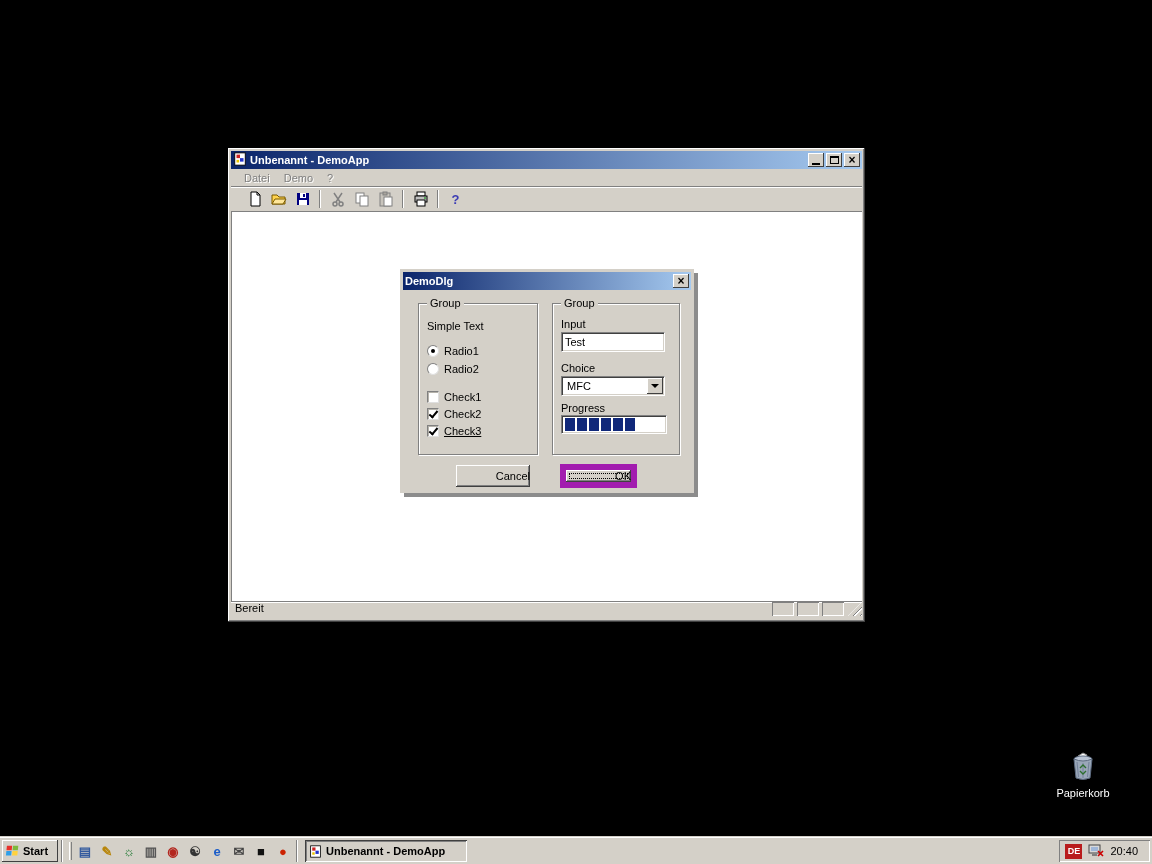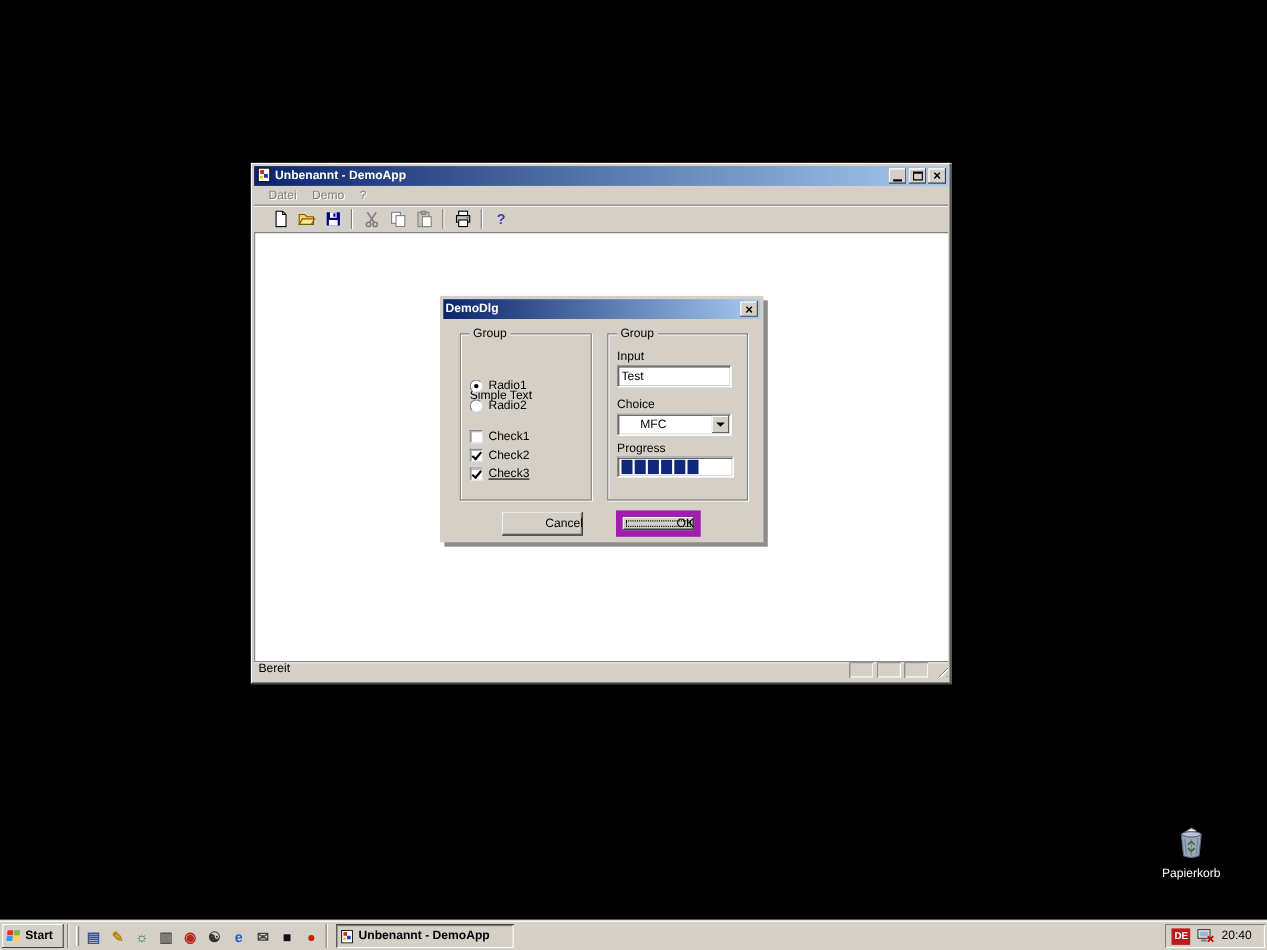--- a/index.html
+++ b/index.html
@@ -77,21 +77,21 @@
   .checkbox{width:12px; height:12px; background:#fff; position:relative;
     border:1px solid; border-color:#808080 #dfdfdf #dfdfdf #808080;
     box-shadow: inset 1px 1px 0 #b5b2aa; flex:0 0 12px;}
   .checkbox[data-checked="true"]::after{content:""; position:absolute; left:1px; top:2px; width:7px; height:3px;
     border-left:2px solid #000; border-bottom:2px solid #000; transform:rotate(-50deg);}
 
   .text-input{width:104px; height:20px;}
   .text-input input{width:100%; height:100%; border:none; outline:none; background:transparent;
     font:11px "Liberation Sans",sans-serif; padding-left:3px;}
   .combo{width:104px; height:20px; display:flex;}
-  .combo-text{flex:1; display:flex; align-items:center; padding-left:20px;}
+  .combo-text{flex:1; display:flex; align-items:center; padding-left:5px;}
   .combo-btn{width:16px; height:16px; margin:1px 1px 0 0; display:flex; align-items:center; justify-content:center;}
   .combo-arrow{width:0; height:0; border:4px solid transparent; border-top:4px solid #000; margin-top:4px;}
   .progress{width:106px; height:19px; padding:2px 1px; white-space:nowrap;}
   .pblock{display:inline-block; width:10px; height:13px; margin-left:2px; background:var(--progress); vertical-align:top;}
 
   .btn{position:absolute; display:flex; align-items:center; justify-content:flex-end; cursor:default;}
   .btn-cancel{left:56px; top:196px; width:74px; height:22px;}
   .btn-ok{left:160px; top:195px; width:77px; height:24px; border:6px solid #a21caf;}
   .btn-ok::after{content:""; position:absolute; left:3px; right:3px; top:3px; bottom:3px; border:1px dotted #000;}
 
@@ -224,21 +224,21 @@
     <span class="title-text">DemoDlg</span>
     <span class="tb-buttons">
       <span class="tbtn raised-thin">
           <span class="g-close">×</span>
         </span>
     </span>
   </div>
 
   <div class="groupbox g-left">
     <span class="group-label">Group</span>
-    <span class="abs" style="left:8px; top:16px;margin-top:34px;">Simple Text</span>
+    <span class="abs" style="left:8px; top:16px;">Simple Text</span>
 
     <span class="ctl-row" style="left:8px; top:40px;">
       <span class="radio" data-checked="true"></span>
       <span>Radio1</span>
     </span>
     <span class="ctl-row" style="left:8px; top:58px;">
       <span class="radio" data-checked="false"></span>
       <span>Radio2</span>
     </span>
 

